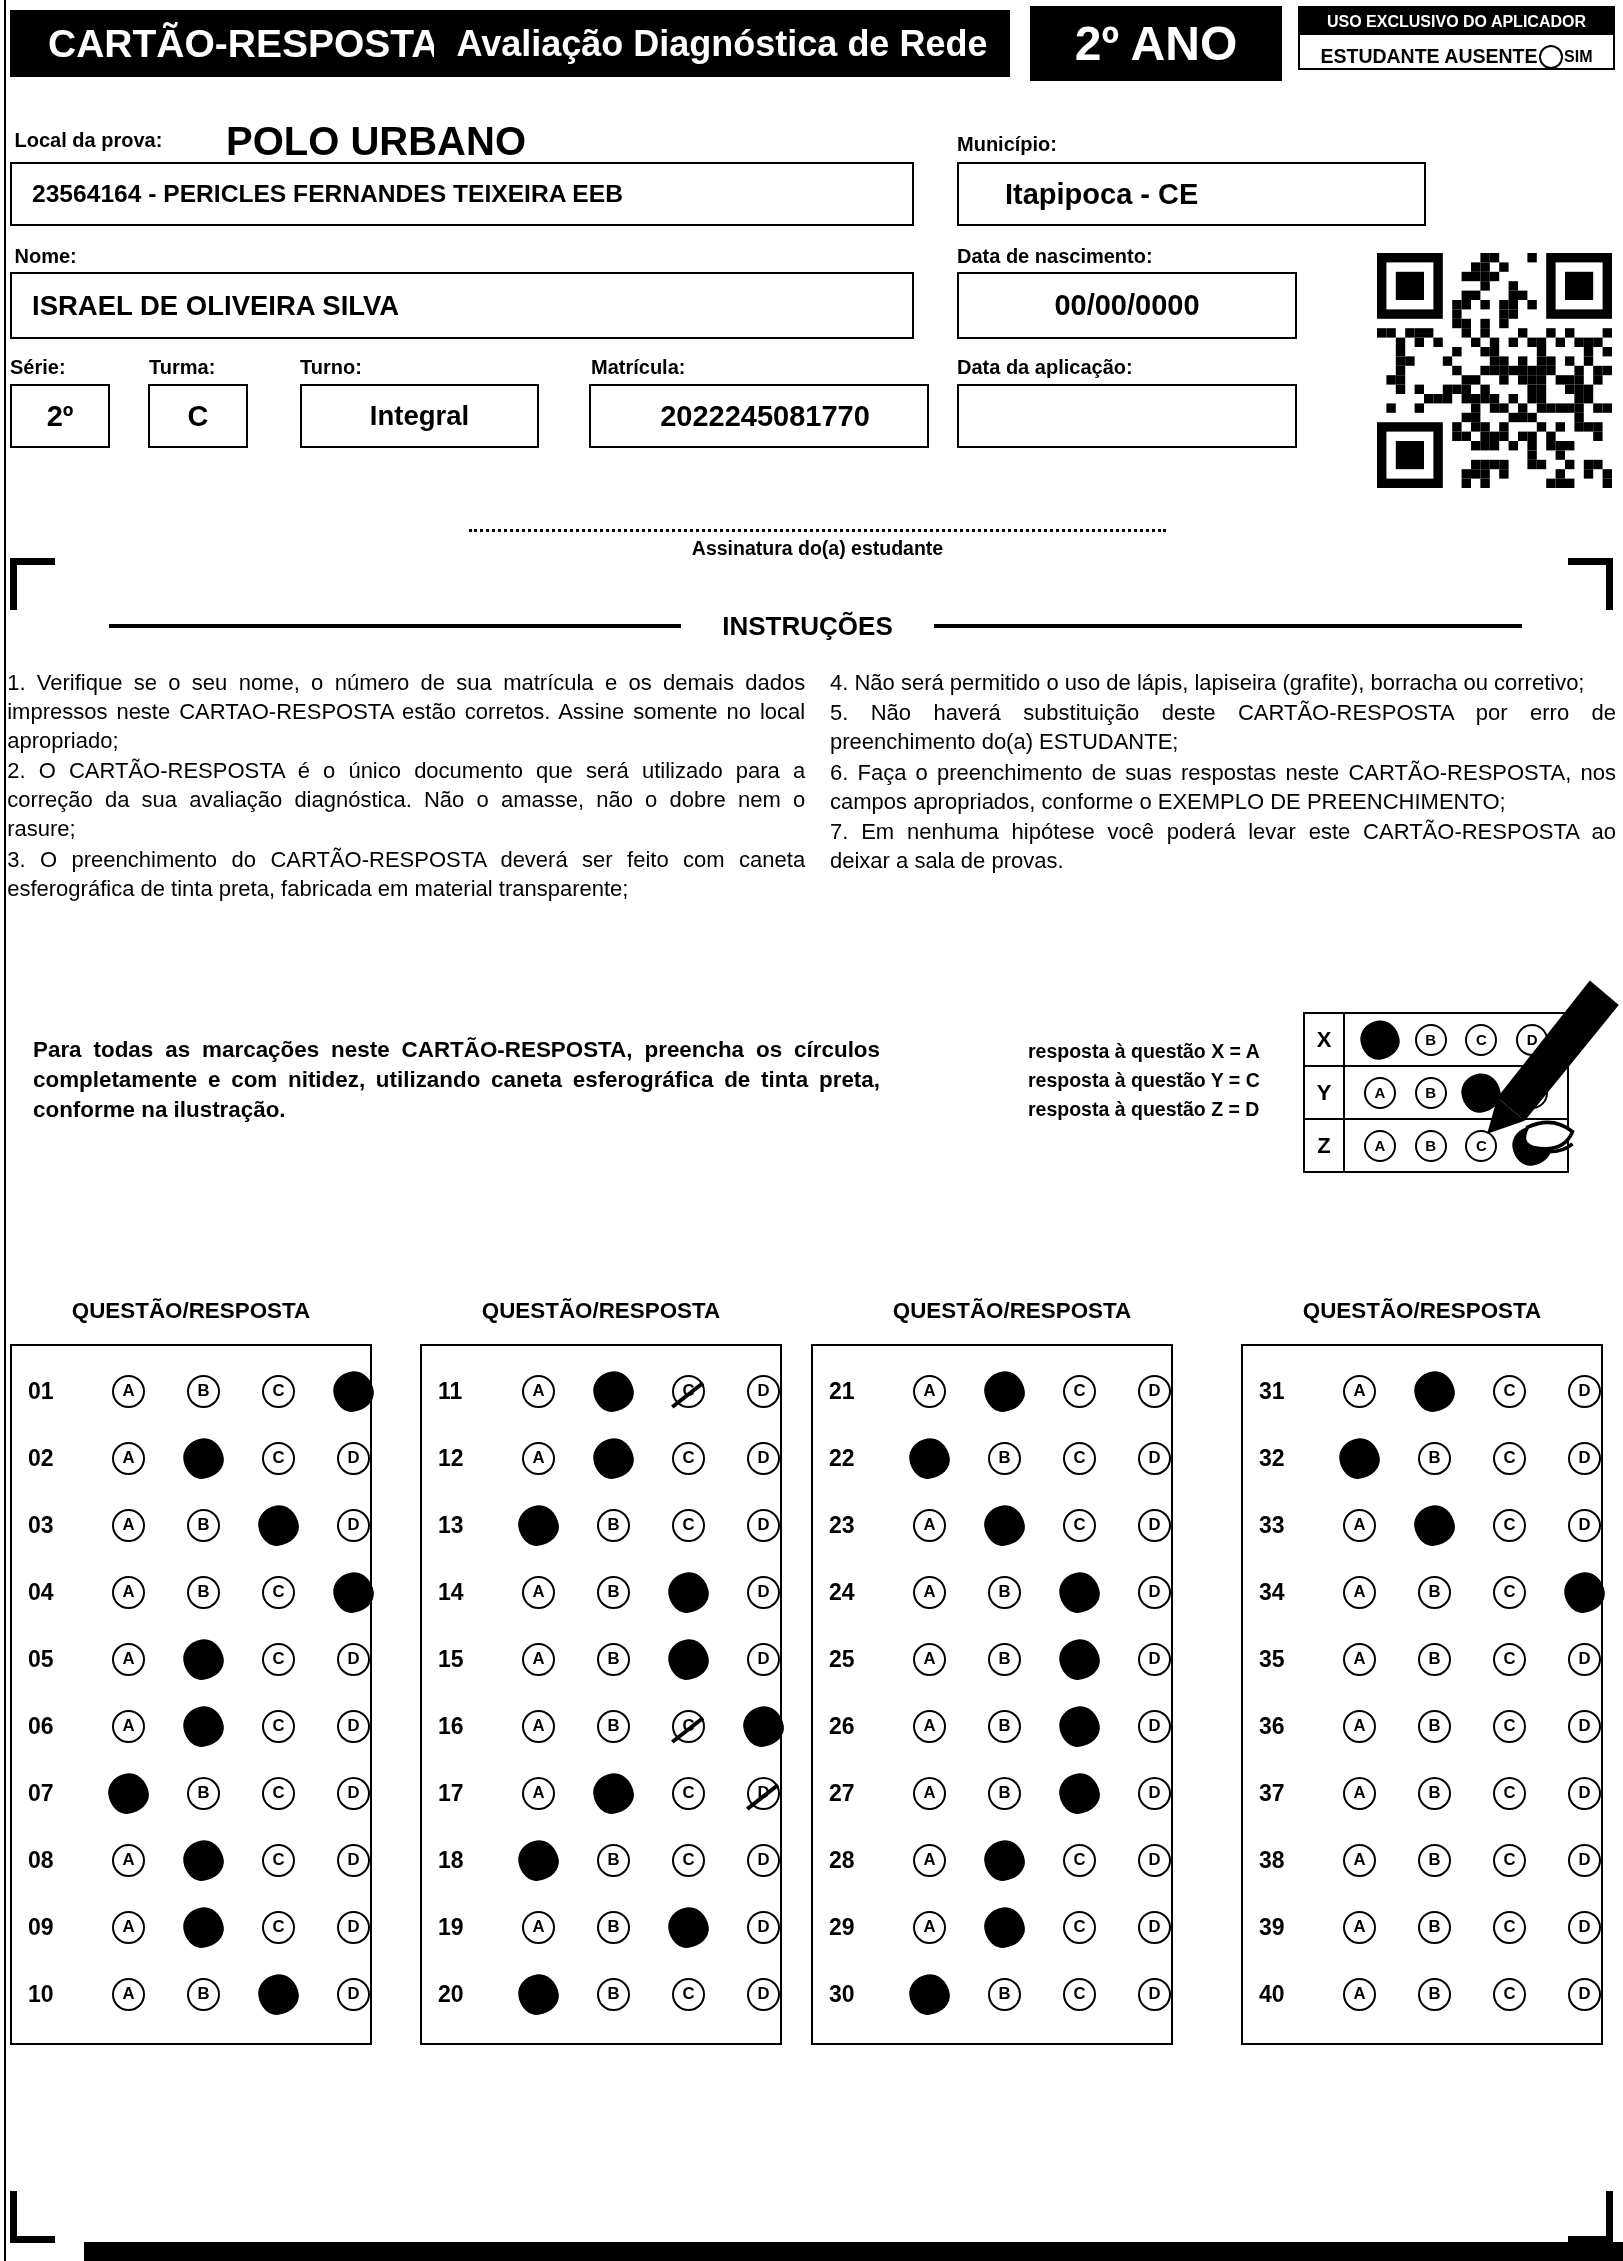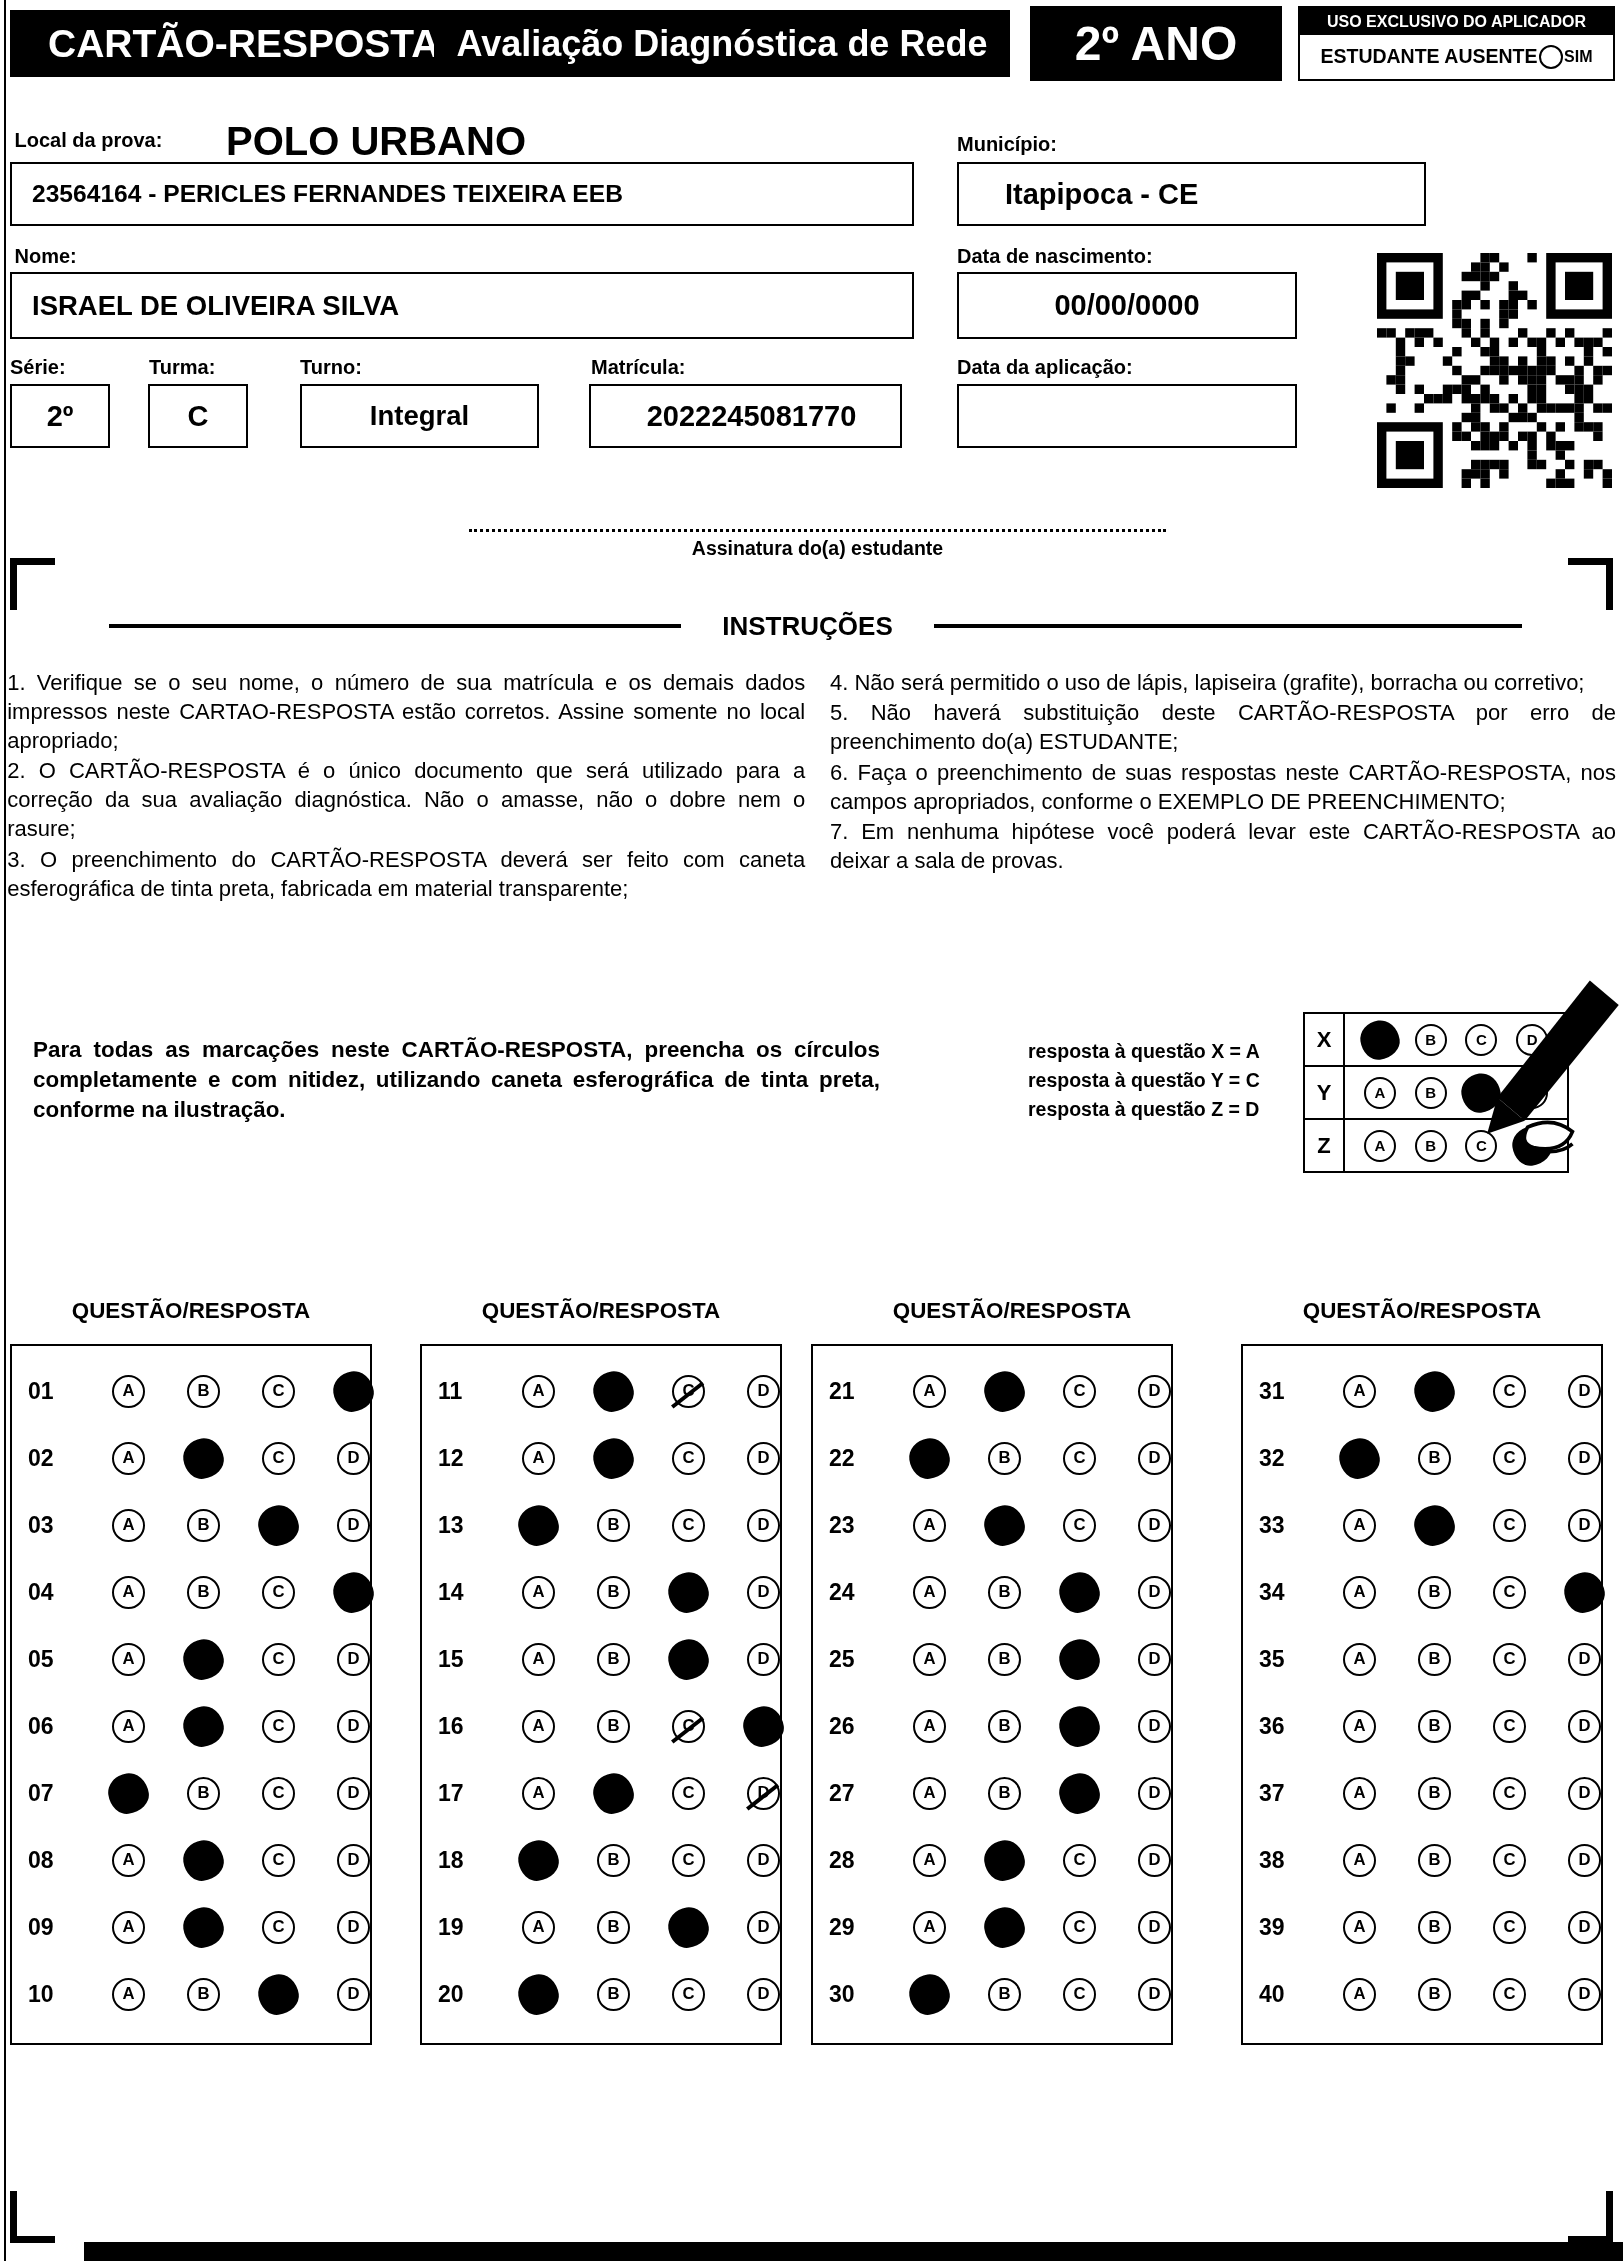--- a/index.html
+++ b/index.html
@@ -55,21 +55,21 @@
 
 <div id="page">
 
   <div class="abs edgeline" style="left:4.3px;top:0;width:2.2px;height:2261px;"></div>
   <div class="abs edgeline" style="left:84px;top:2242px;width:1539px;height:19px;"></div>
 
   <div class="abs blackbox" style="left:10px;top:10px;width:407px;height:67px;font-size:39px;justify-content:flex-start;padding-left:38px;">CARTÃO-RESPOSTA</div>
   <div class="abs blackbox" style="left:434px;top:10px;width:576px;height:67px;font-size:36px;">Avaliação Diagnóstica de Rede</div>
   <div class="abs blackbox" style="left:1030px;top:5.8px;width:252px;height:75px;font-size:48px;">2º ANO</div>
 
-  <div class="abs" style="left:1298px;top:5.8px;width:317px;height:75px;border:2.2px solid #000;box-sizing:border-box;background:#fff;">
+  <div class="abs" style="left:1298px;top:5.8px;width:317px;height:64px;border:2.2px solid #000;box-sizing:border-box;background:#fff;">
     <div class="blackbox" style="height:27.5px;font-size:16px;">USO EXCLUSIVO DO APLICADOR</div>
     <div style="display:flex;align-items:center;justify-content:center;height:43px;gap:1px;">
       <span class="lbl" style="font-size:19.5px;">ESTUDANTE AUSENTE</span>
       <span style="width:24.6px;height:24.6px;border:2.2px solid #000;border-radius:50%;display:inline-block;box-sizing:border-box;"></span>
       <span class="lbl" style="font-size:16px;">SIM</span>
     </div>
   </div>
 
   <div class="abs lbl" style="left:14.5px;top:129px;">Local da prova:</div>
   <div class="abs" style="left:226px;top:119px;font-weight:bold;font-size:40px;">POLO URBANO</div>
@@ -301,21 +301,21 @@
 
   <div class="abs fieldbox" style="left:10px;top:384px;width:100px;height:64px;justify-content:center;">
     <span style="font-size:29px;">2º</span>
   </div>
   <div class="abs fieldbox" style="left:148px;top:384px;width:100px;height:64px;justify-content:center;">
     <span style="font-size:29px;">C</span>
   </div>
   <div class="abs fieldbox" style="left:300px;top:384px;width:239px;height:64px;justify-content:center;">
     <span style="font-size:27.5px;">Integral</span>
   </div>
-  <div class="abs fieldbox" style="left:589px;top:384px;width:313px;height:64px;justify-content:center;padding-left:12px;">
+  <div class="abs fieldbox" style="left:589px;top:384px;width:340px;height:64px;justify-content:center;padding-left:12px;">
     <span style="font-size:29px;">2022245081770</span>
   </div>
   <div class="abs fieldbox" style="left:957px;top:384px;width:340px;height:64px;justify-content:center;">
     <span style="font-size:29px;"></span>
   </div>
 
   <div class="abs sigline" style="left:469px;top:529px;width:697px;"></div>
   <div class="abs" style="left:469px;top:537px;width:697px;text-align:center;font-weight:bold;font-size:19.5px;">Assinatura do(a) estudante</div>
 
   <div class="abs corner tl" style="left:10px;top:558px;"></div>

